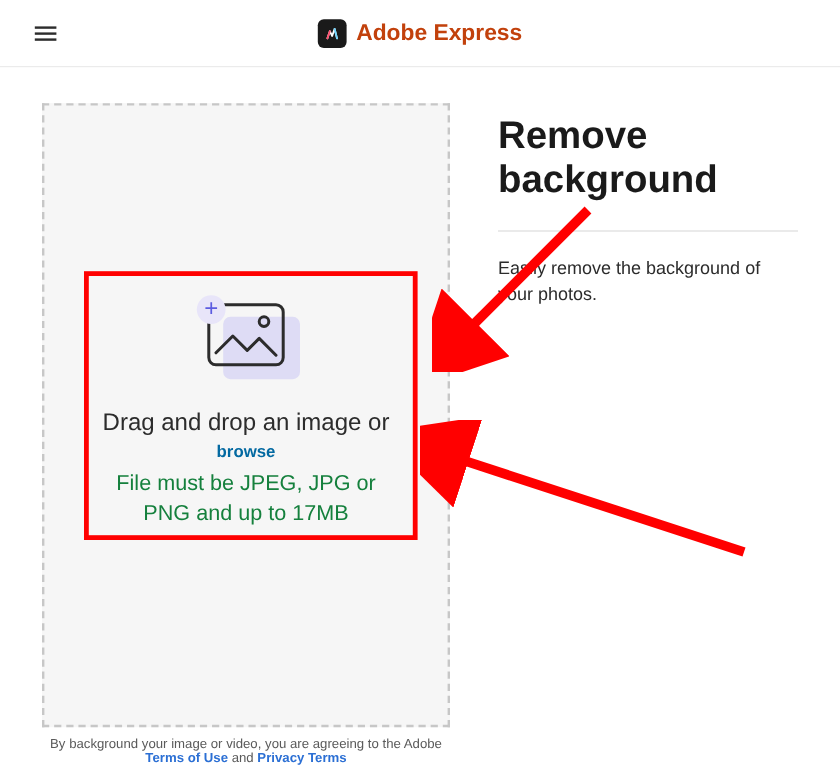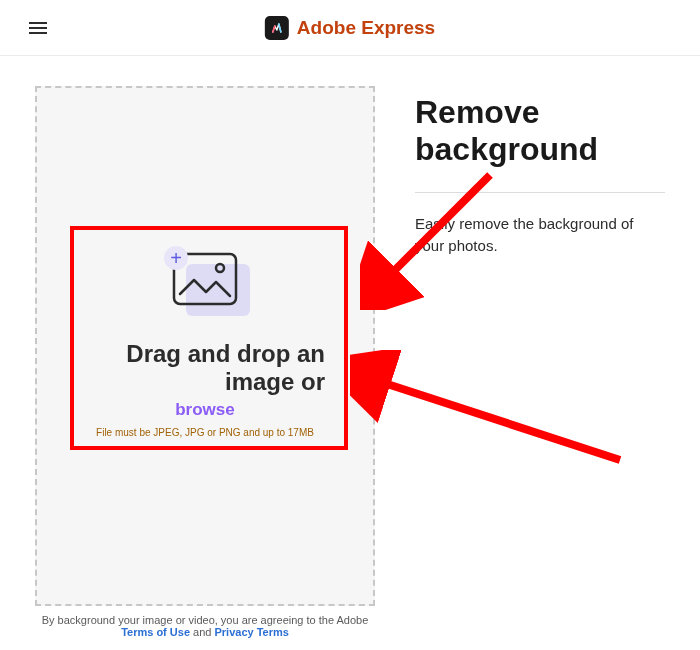--- a/index.html
+++ b/index.html
@@ -102,36 +102,35 @@
       border-radius: 50%;
       display: flex;
       align-items: center;
       justify-content: center;
       color: #5c5ce0;
       font-size: 20px;
       font-weight: 400;
       z-index: 2;
     }
     .drop-title {
-      font-size: 24px;
-      font-weight: 700;
+      font-size: 20px;
+      font-weight: 400;
       color: #2c2c2c;
       margin-bottom: 4px;
-      text-align: right;
     }
     .browse-link {
-      font-size: 17px;
+      font-size: 14px;
       font-weight: 700;
-      color: #8b5cf6;
+      color: #0369a1;
       cursor: pointer;
       margin-bottom: 6px;
     }
     .file-hint {
-      font-size: 10px;
-      color: #a16207;
+      font-size: 18px;
+      color: #15803d;
       line-height: 1.4;
     }
     .red-highlight {
       position: absolute;
       border: 4px solid #ff0000;
       pointer-events: none;
       z-index: 3;
     }
     .text-panel {
       flex: 1;

